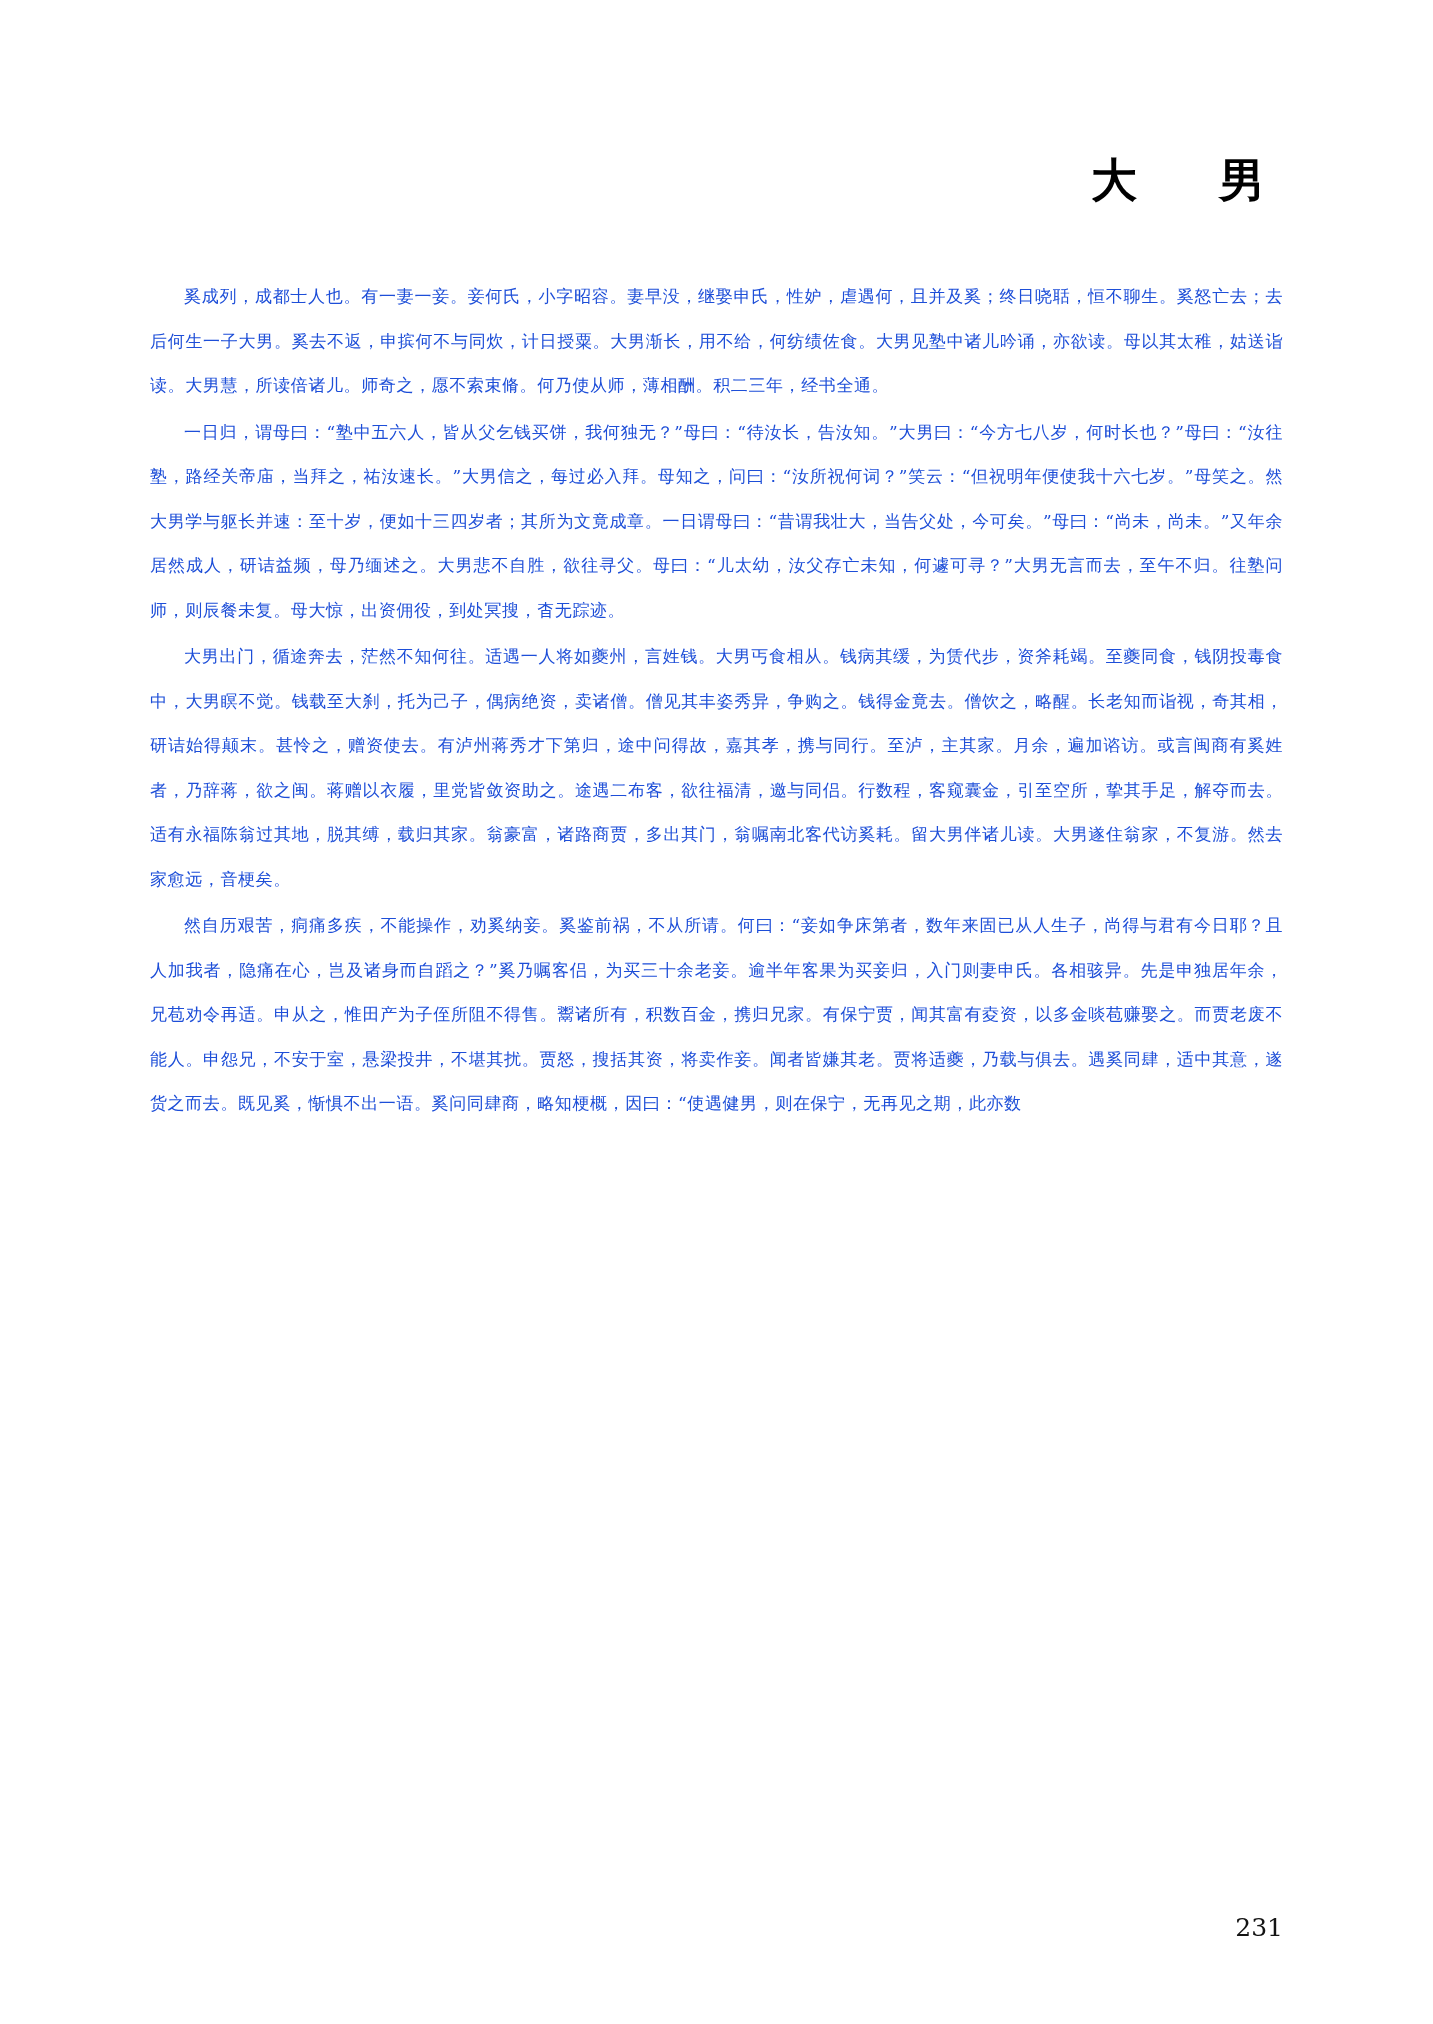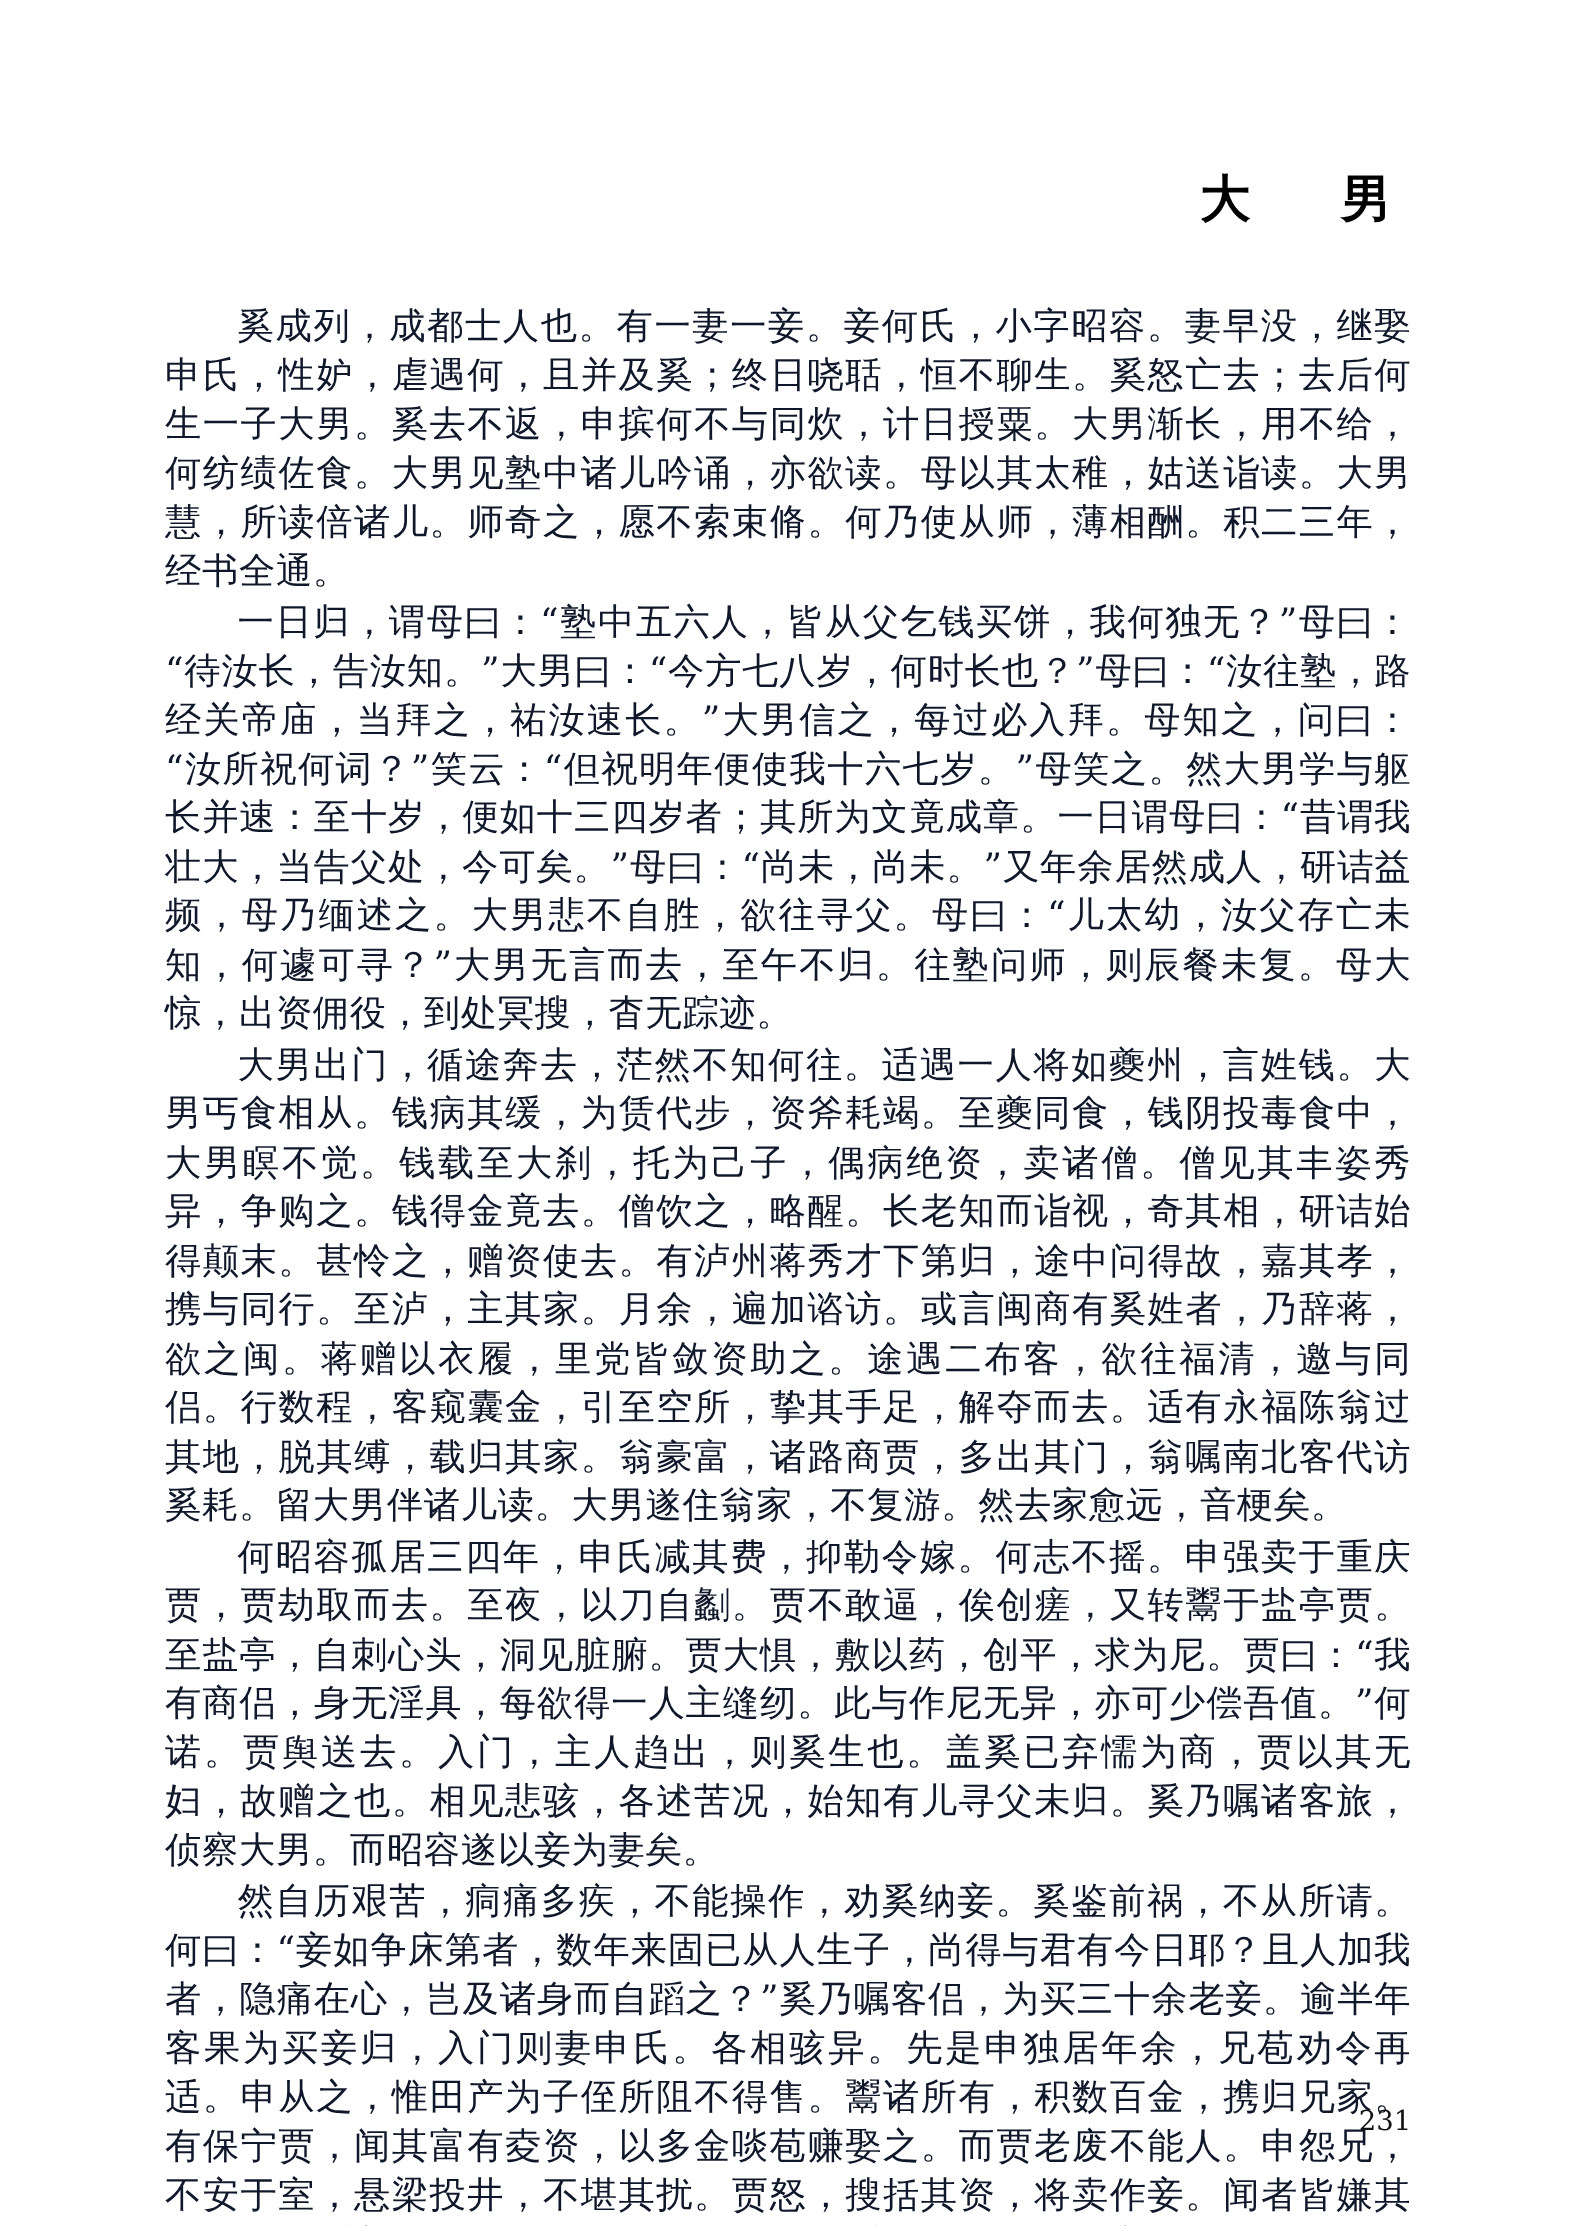--- a/index.html
+++ b/index.html
@@ -27,27 +27,27 @@
     text-align: right;
     font-size: 46px;
     font-weight: bold;
     letter-spacing: 18px;
     margin: 0 0 62px 0;
     font-family: "DejaVu Sans", "Liberation Sans", sans-serif;
     color: #000;
   }
   .body-text p {
     margin: 0 0 2px 0;
-    font-size: 33px;
+    font-size: 17px;
     line-height: 44.5px;
     text-align: justify;
     text-justify: inter-ideograph;
     text-indent: 2em;
     letter-spacing: 0.6px;
-    color: #0f172a;
+    color: #1d4ed8;
   }
   .page-number {
     position: absolute;
     right: 150px;
     bottom: 82px;
     font-size: 25px;
     font-family: "DejaVu Serif", "Liberation Serif", serif;
     color: #141414;
     text-align: center;
   }
@@ -55,18 +55,17 @@
 </head>
 <body>
 
 <div class="page">
   <h1 class="page-title">大　男</h1>
 
   <div class="body-text">
     <p>奚成列，成都士人也。有一妻一妾。妾何氏，小字昭容。妻早没，继娶申氏，性妒，虐遇何，且并及奚；终日哓聒，恒不聊生。奚怒亡去；去后何生一子大男。奚去不返，申摈何不与同炊，计日授粟。大男渐长，用不给，何纺绩佐食。大男见塾中诸儿吟诵，亦欲读。母以其太稚，姑送诣读。大男慧，所读倍诸儿。师奇之，愿不索束脩。何乃使从师，薄相酬。积二三年，经书全通。</p>
     <p>一日归，谓母曰：“塾中五六人，皆从父乞钱买饼，我何独无？”母曰：“待汝长，告汝知。”大男曰：“今方七八岁，何时长也？”母曰：“汝往塾，路经关帝庙，当拜之，祐汝速长。”大男信之，每过必入拜。母知之，问曰：“汝所祝何词？”笑云：“但祝明年便使我十六七岁。”母笑之。然大男学与躯长并速：至十岁，便如十三四岁者；其所为文竟成章。一日谓母曰：“昔谓我壮大，当告父处，今可矣。”母曰：“尚未，尚未。”又年余居然成人，研诘益频，母乃缅述之。大男悲不自胜，欲往寻父。母曰：“儿太幼，汝父存亡未知，何遽可寻？”大男无言而去，至午不归。往塾问师，则辰餐未复。母大惊，出资佣役，到处冥搜，杳无踪迹。</p>
     <p>大男出门，循途奔去，茫然不知何往。适遇一人将如夔州，言姓钱。大男丐食相从。钱病其缓，为赁代步，资斧耗竭。至夔同食，钱阴投毒食中，大男瞑不觉。钱载至大刹，托为己子，偶病绝资，卖诸僧。僧见其丰姿秀异，争购之。钱得金竟去。僧饮之，略醒。长老知而诣视，奇其相，研诘始得颠末。甚怜之，赠资使去。有泸州蒋秀才下第归，途中问得故，嘉其孝，携与同行。至泸，主其家。月余，遍加谘访。或言闽商有奚姓者，乃辞蒋，欲之闽。蒋赠以衣履，里党皆敛资助之。途遇二布客，欲往福清，邀与同侣。行数程，客窥囊金，引至空所，挚其手足，解夺而去。适有永福陈翁过其地，脱其缚，载归其家。翁豪富，诸路商贾，多出其门，翁嘱南北客代访奚耗。留大男伴诸儿读。大男遂住翁家，不复游。然去家愈远，音梗矣。</p>
-    <p>何昭容孤居三四年，申氏减其费，抑勒令嫁。何志不摇。申强卖于重庆贾，贾劫取而去。至夜，以刀自劙。贾不敢逼，俟创瘥，又转鬻于盐亭贾。至盐亭，自刺心头，洞见脏腑。贾大惧，敷以药，创平，求为尼。贾曰：“我有商侣，身无淫具，每欲得一人主缝纫。此与作尼无异，亦可少偿吾值。”何诺。贾舆送去。入门，主人趋出，则奚生也。盖奚已弃懦为商，贾以其无妇，故赠之也。相见悲骇，各述苦况，始知有儿寻父未归。奚乃嘱诸客旅，侦察大男。而昭容遂以妾为妻矣。</p>
     <p>然自历艰苦，痌痛多疾，不能操作，劝奚纳妾。奚鉴前祸，不从所请。何曰：“妾如争床第者，数年来固已从人生子，尚得与君有今日耶？且人加我者，隐痛在心，岂及诸身而自蹈之？”奚乃嘱客侣，为买三十余老妾。逾半年客果为买妾归，入门则妻申氏。各相骇异。先是申独居年余，兄苞劝令再适。申从之，惟田产为子侄所阻不得售。鬻诸所有，积数百金，携归兄家。有保宁贾，闻其富有夌资，以多金啖苞赚娶之。而贾老废不能人。申怨兄，不安于室，悬梁投井，不堪其扰。贾怒，搜括其资，将卖作妾。闻者皆嫌其老。贾将适夔，乃载与俱去。遇奚同肆，适中其意，遂货之而去。既见奚，惭惧不出一语。奚问同肆商，略知梗概，因曰：“使遇健男，则在保宁，无再见之期，此亦数</p>
   </div>
 
   <div class="page-number">231</div>
 </div>
 
 </body></html>

